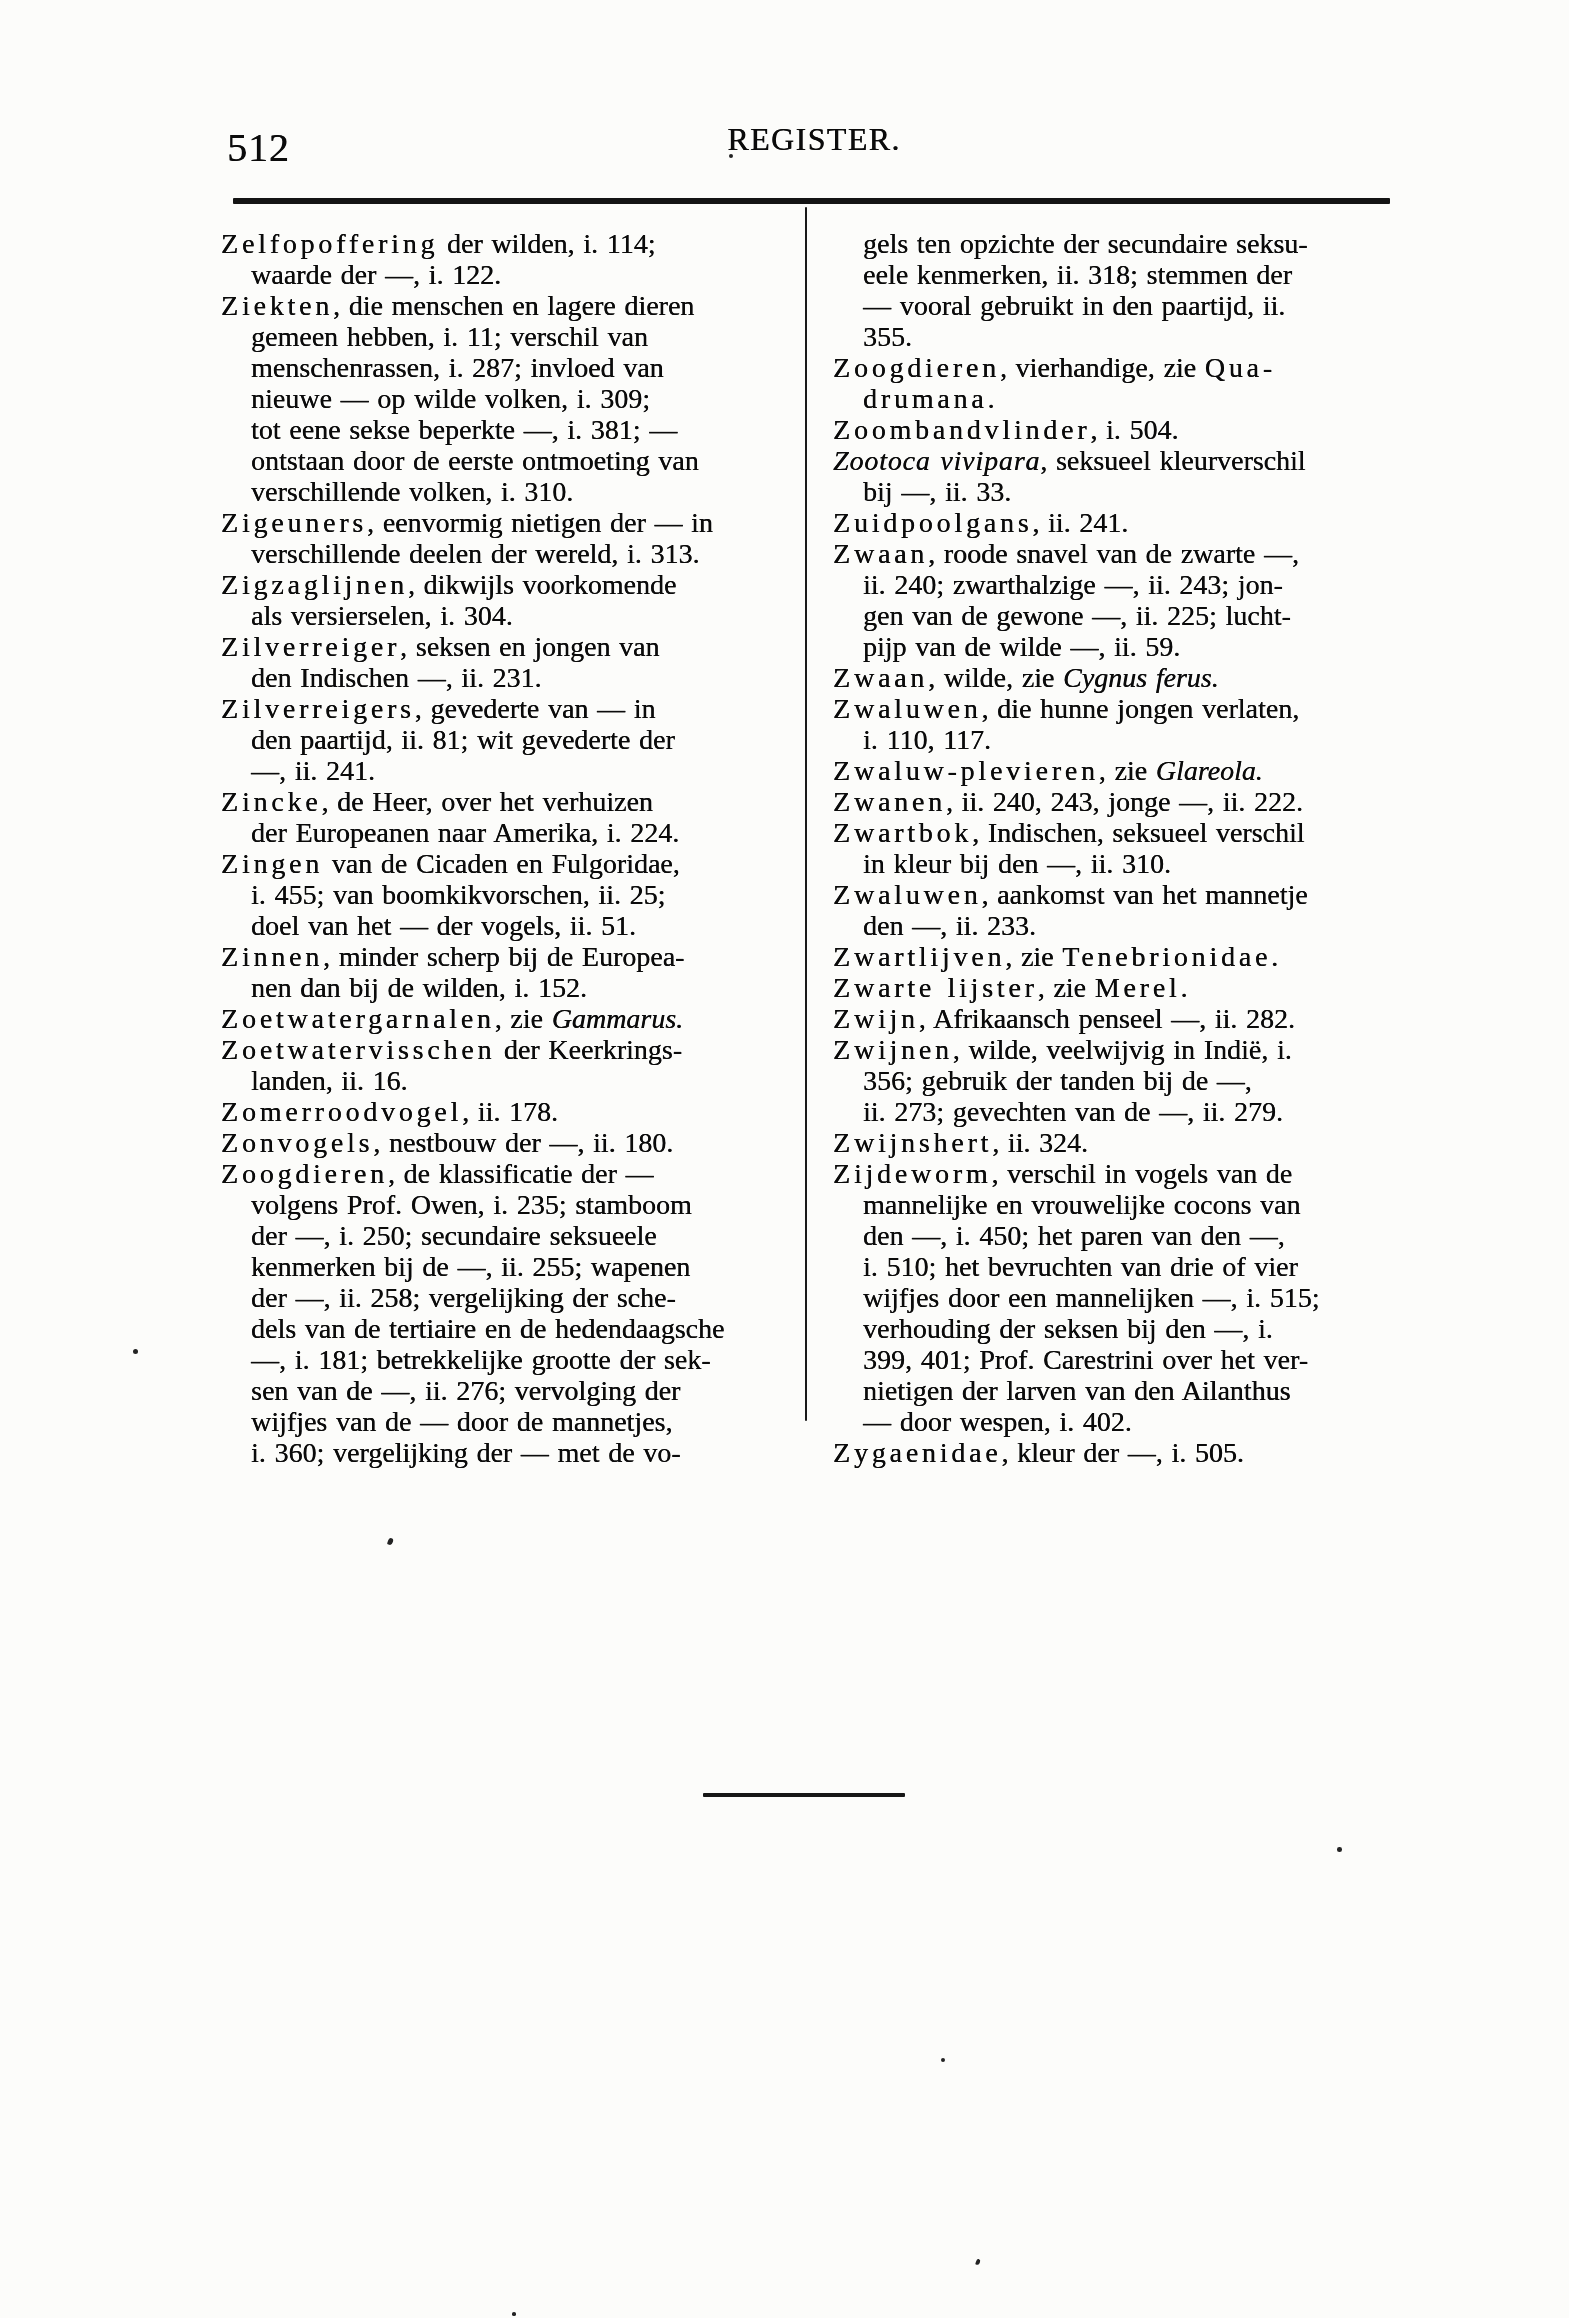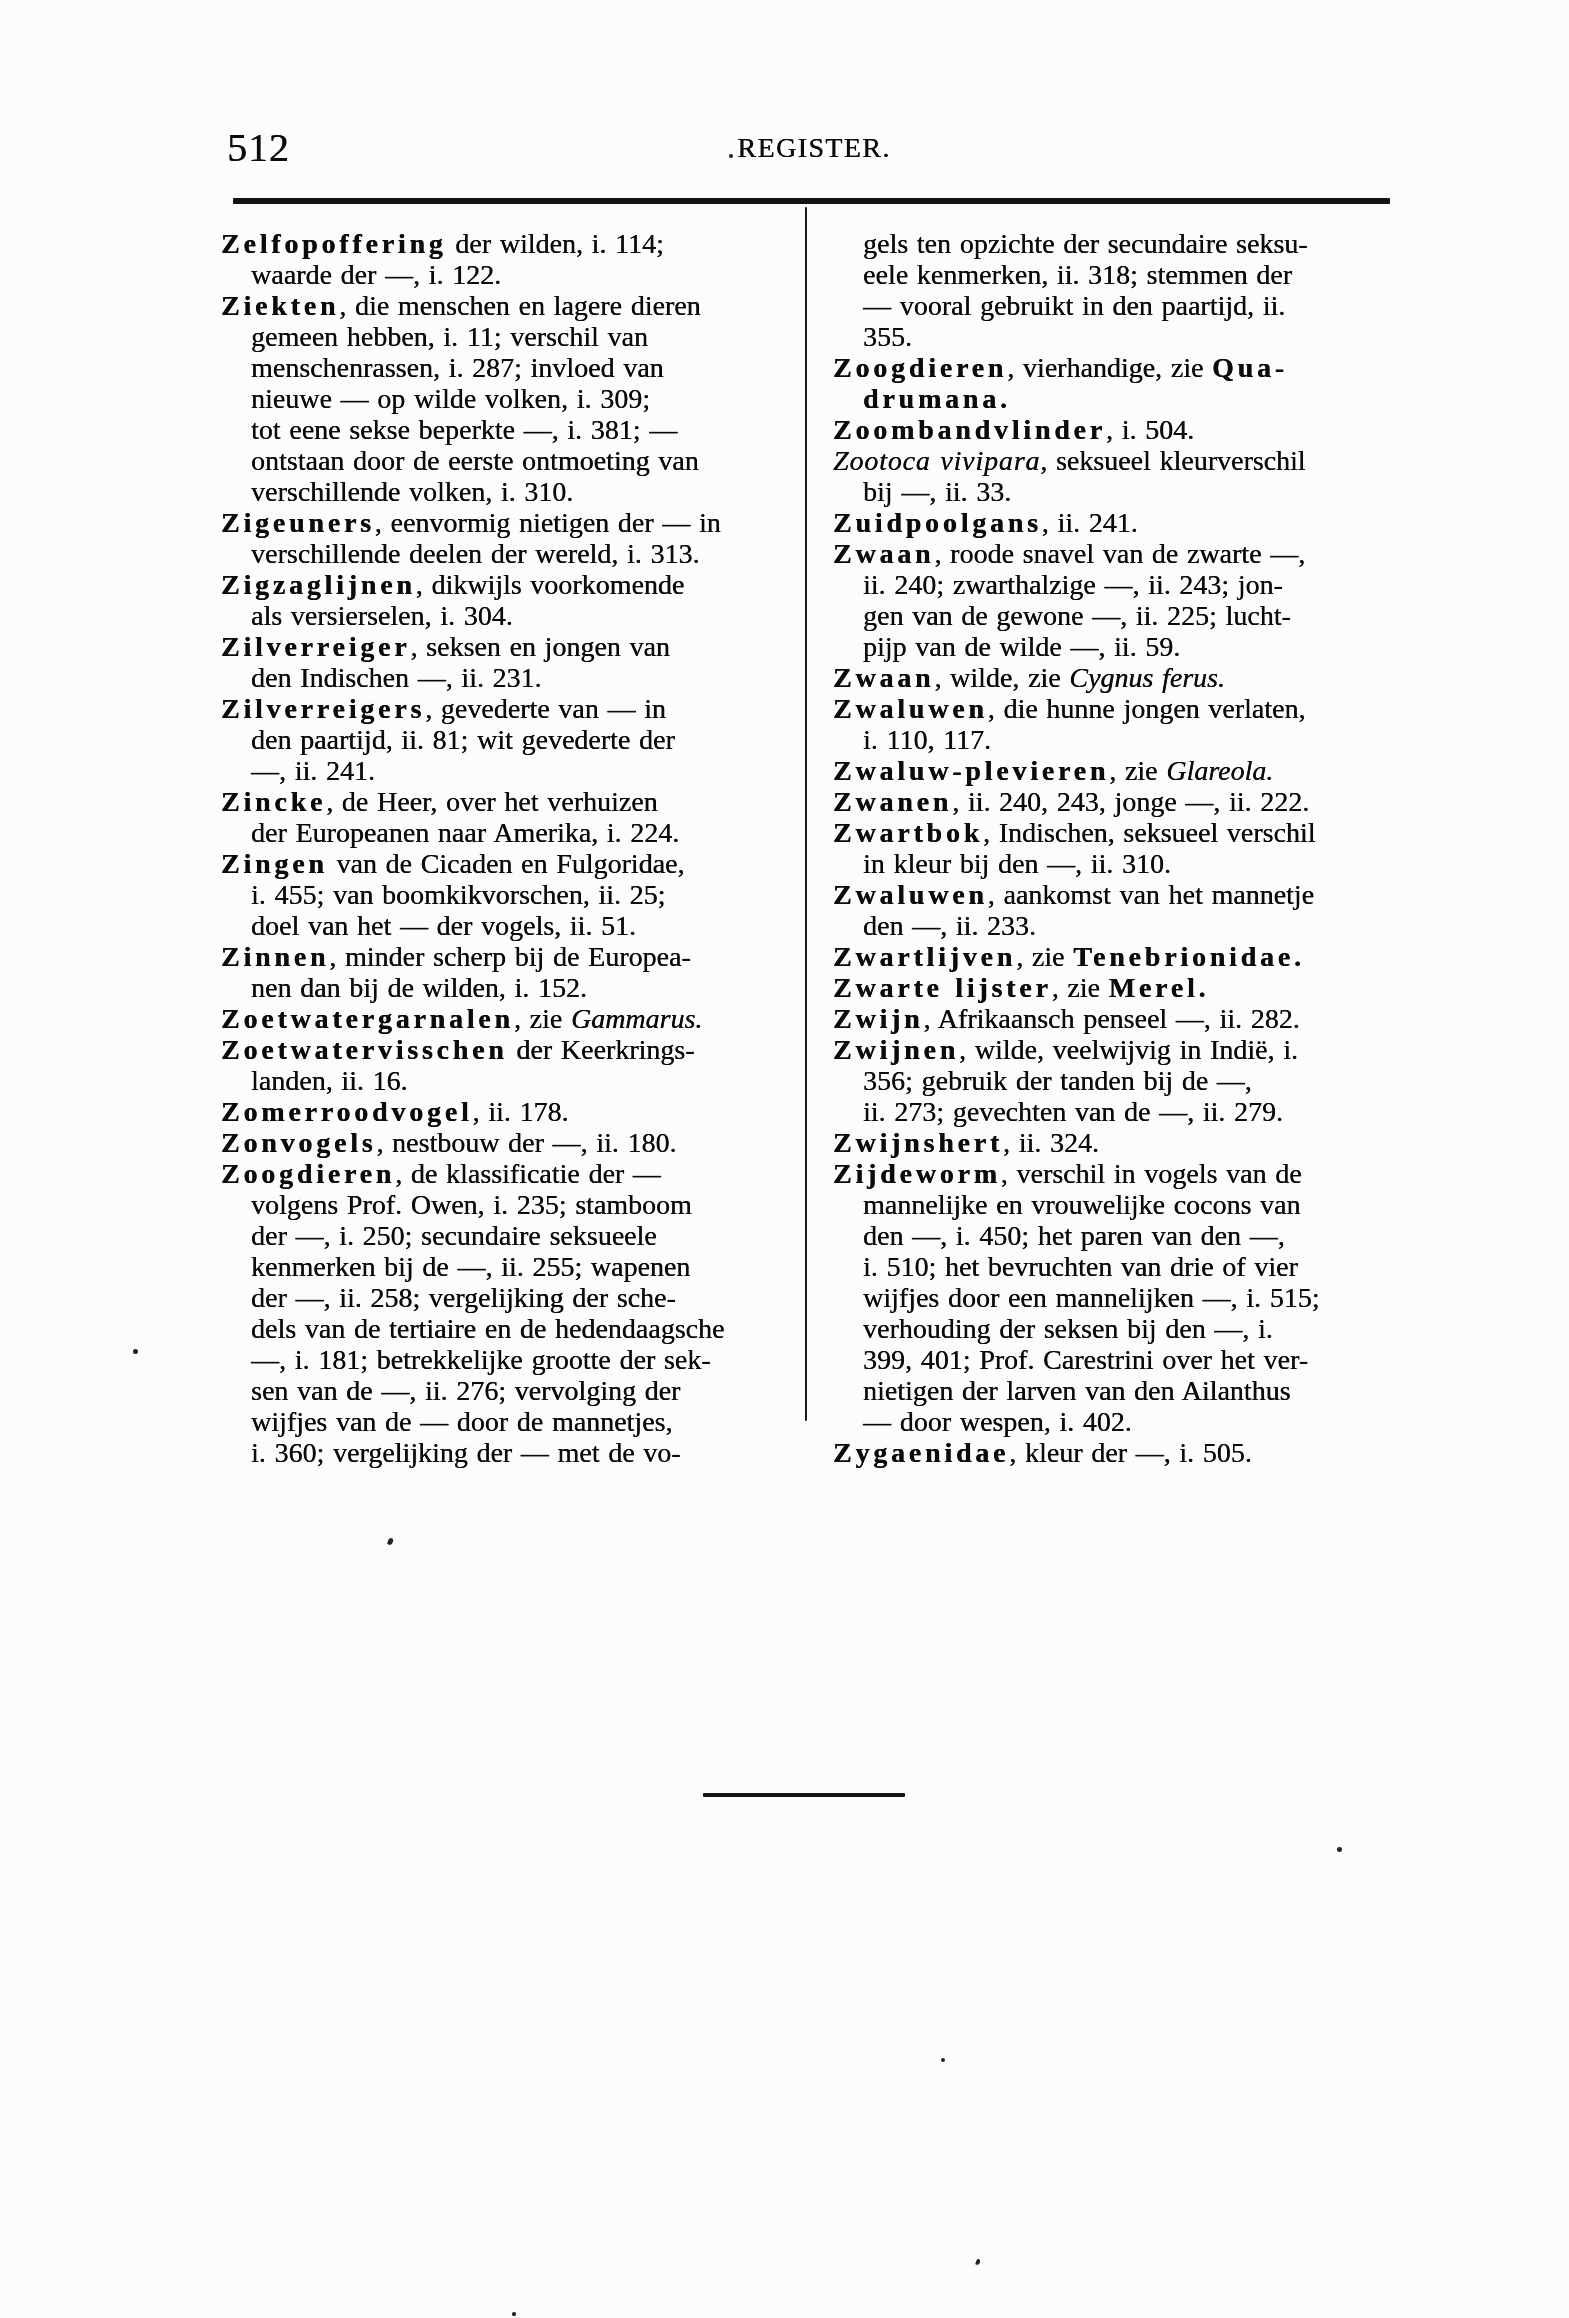--- a/index.html
+++ b/index.html
@@ -12,23 +12,23 @@
     overflow:hidden;
     -webkit-font-smoothing:antialiased;
   }
   .page{position:absolute;inset:0;}
   .pagenum{
     position:absolute;left:227px;top:128px;
     font-size:40px;line-height:1;letter-spacing:0.9px;
     text-shadow:0.4px 0 0 currentColor;
   }
   .running-title{
-    position:absolute;left:814px;top:134px;
+    position:absolute;left:814px;top:123px;
     transform:translateX(-50%);
-    font-size:28px;line-height:1;letter-spacing:1.4px;
+    font-size:32px;line-height:1;letter-spacing:1.4px;
     text-shadow:0.4px 0 0 currentColor;
   }
   .rule-top{
     position:absolute;left:233px;top:198px;width:1157px;height:5.6px;
     background:#141414;border-radius:0.9px;
   }
   .gutter-rule{
     position:absolute;left:805px;top:207px;width:2.3px;height:1214px;
     background:#191919;border-radius:1.4px;
   }
@@ -39,21 +39,21 @@
   .col{
     position:absolute;top:228px;
     font-size:28px;
     word-spacing:0.06em;
     text-shadow:0.3px 0 0 currentColor;
   }
   .col-left{left:221px;width:582px;}
   .col-right{left:833px;width:582px;}
   .line{height:31px;line-height:31px;white-space:nowrap;}
   .line.ind{padding-left:30px;}
-  .s-h,.s-hs{letter-spacing:0.135em;font-weight:bold;}
+  .s-h,.s-hs{letter-spacing:0.135em;}
   .s-i{font-style:italic;text-align:center;}
   .s-hi{font-style:italic;letter-spacing:0.03em;margin-top:28px;}
   .speck{position:absolute;background:#232323;border-radius:50%;}
   .speck.cm{border-radius:60% 60% 70% 20%;transform:rotate(18deg);}
 </style>
 </head>
 <body>
 
 <div class="page">
 

